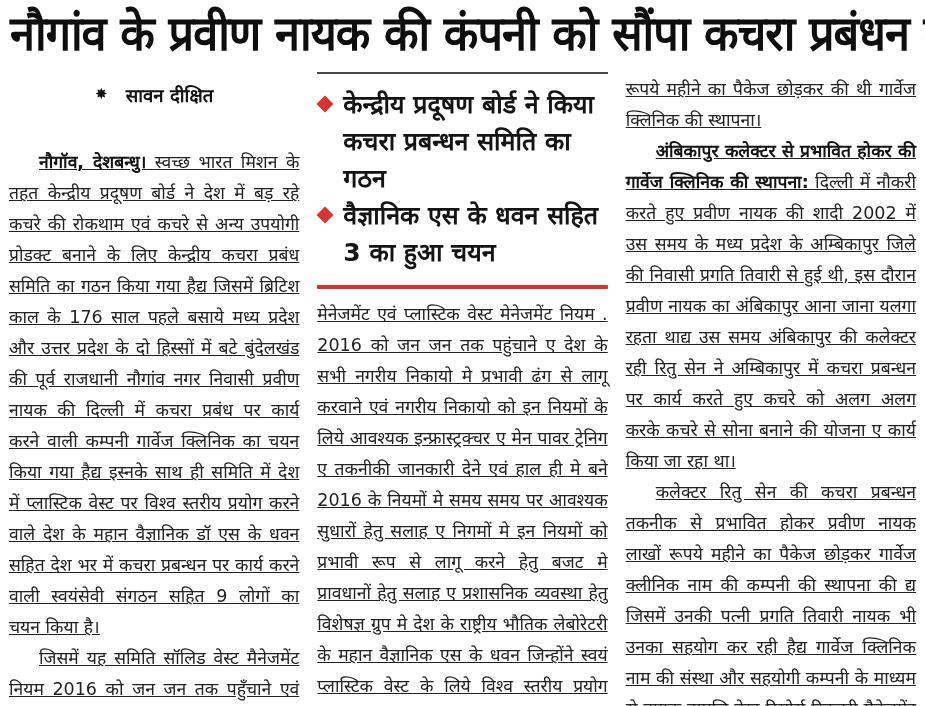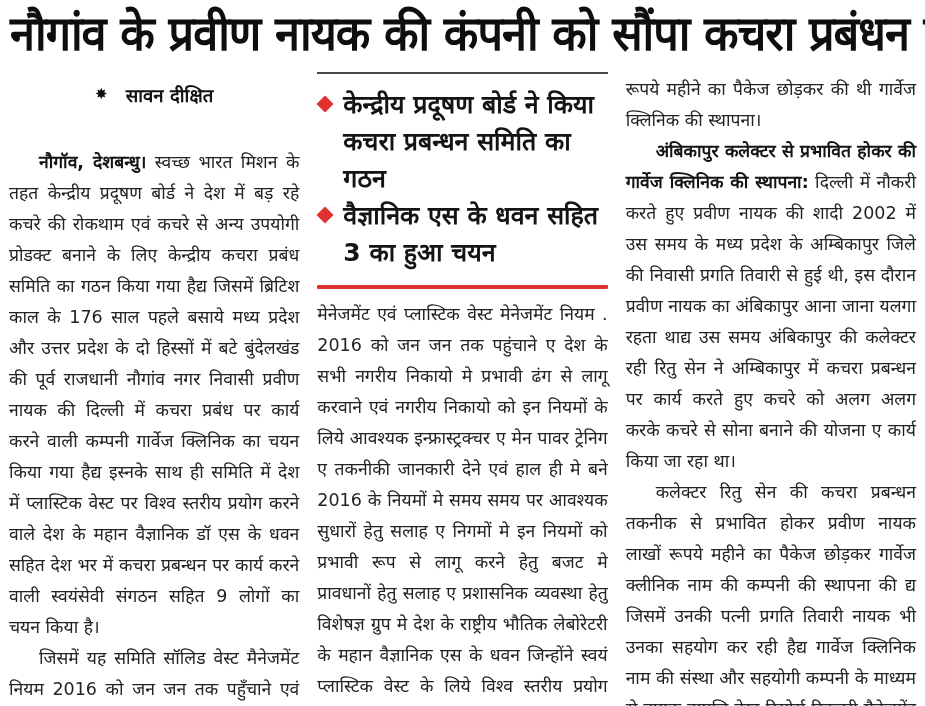--- a/index.html
+++ b/index.html
@@ -18,21 +18,21 @@
     transform:scaleY(1.06); transform-origin:top center;
     white-space:nowrap;
   }
   
   .content{
     display:flex; gap:18px; padding:12px 9px 0 9px; height:630px;
   }
   .col{ flex:1 1 0; min-width:0; }
   p.body{
     font-size:17.5px; line-height:31px; text-align:justify;
-    text-indent:30px; color:#222222;
+    text-indent:30px; color:#222222;text-decoration:underline;
   }
   p.body.no-indent{ text-indent:0; }
   .lead-bold{ font-weight:bold; color:#141414; }
   
   .byline{
     margin-top:10px; display:flex; justify-content:center; align-items:center;
     gap:18px; font-weight:bold; font-size:18.5px; color:#141414;
   }
   .byline .star{ font-size:15px; line-height:1; color:#111; }
   .col1-body{ margin-top:40px; }

